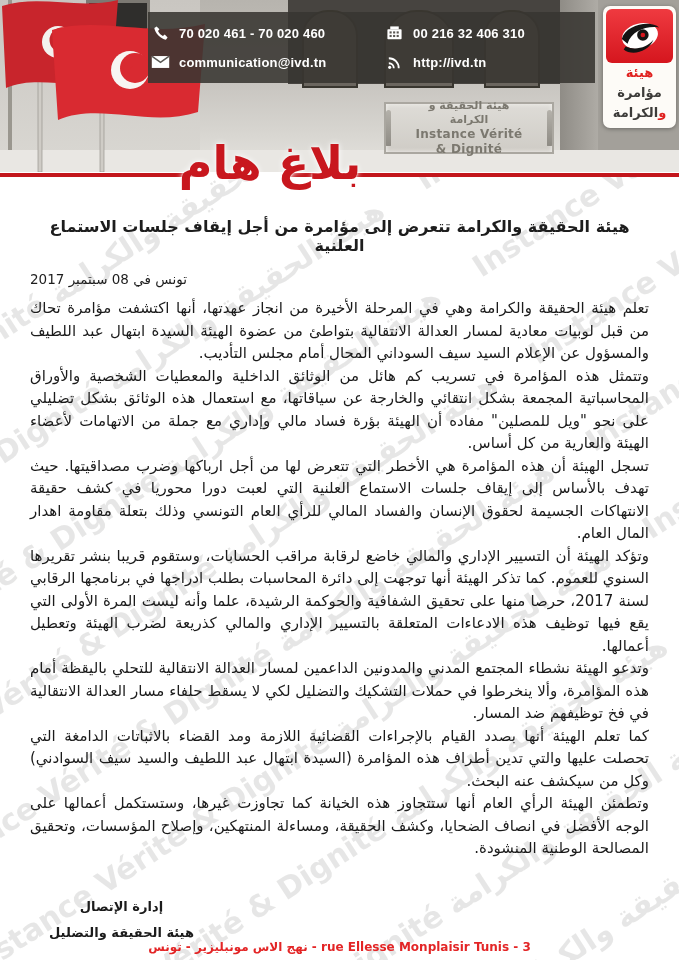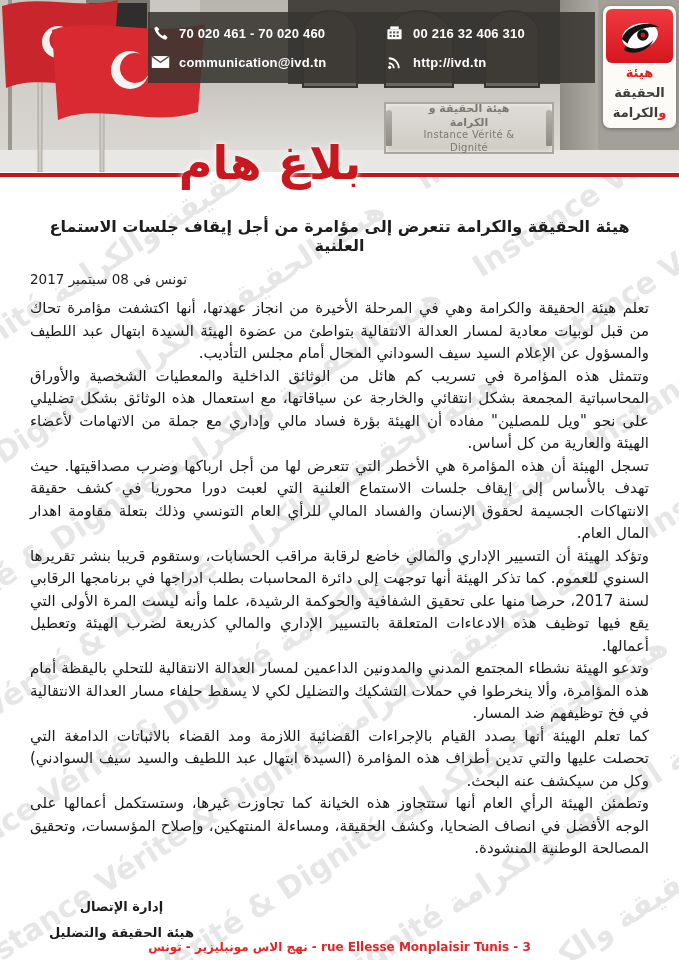--- a/index.html
+++ b/index.html
@@ -23,21 +23,21 @@
   .hdr-right-corner{position:absolute;top:0;left:598px;width:81px;height:172px;background:#a3a09a;}
   .hdr-base{position:absolute;left:0;top:150px;width:679px;height:22px;background:#e9e7e3;}
 
   .plaque{position:absolute;top:102px;left:384px;width:166px;height:48px;z-index:3;
     background:linear-gradient(180deg,#dedcd7,#cfccc6);border:2px solid #aaa7a0;
     box-shadow:inset 0 0 4px #f4f3f0;display:flex;align-items:center;justify-content:center;gap:21px;}
   .plaque-orn{width:7px;height:36px;background:linear-gradient(180deg,#b4b1aa,#8e8b84);
     border-radius:3px 3px 1px 1px;}
   .plaque-text{text-align:center;color:#7b786f;line-height:1.25;direction:rtl;}
   .plaque-ar{font-size:11px;font-weight:bold;}
-  .plaque-fr{font-size:10px;font-weight:normal;letter-spacing:.3px;}
+  .plaque-fr{font-size:12px;font-weight:bold;letter-spacing:.3px;}
 
   .flags-svg{position:absolute;top:0;left:0;z-index:4;}
 
   .contact-bar{position:absolute;top:12px;left:148px;width:447px;height:71px;z-index:5;
     background:rgba(56,53,49,.88);display:flex;align-items:center;padding:0 2px;box-sizing:border-box;}
   .contact-col{flex:1;display:flex;flex-direction:column;gap:9px;}
   .contact-col.c1{flex:1.12;}
   .contact-item{display:flex;align-items:center;gap:9px;color:#fff;font-size:13px;
     font-family:"Liberation Sans",sans-serif;font-weight:bold;letter-spacing:.2px;}
   .cicon{width:20px;height:20px;flex:0 0 20px;display:flex;align-items:center;justify-content:center;}
@@ -177,21 +177,21 @@
         <svg width="46" height="40" viewBox="0 0 48 40" aria-hidden="true">
           <ellipse cx="24" cy="20" rx="19" ry="13" fill="#fff" transform="rotate(-14 24 20)"></ellipse>
           <path d="M5 23 C9 8 35 3 44 11 C30 9 15 15 11 28 Z" fill="#141414"></path>
           <path d="M9 31 C18 35 31 33 38 24 C33 37 15 41 7 34 Z" fill="#141414"></path>
           <circle cx="27" cy="19" r="6" fill="#141414"></circle>
           <circle cx="27" cy="19" r="2.4" fill="#d5161e"></circle>
         </svg>
       </div>
       <div class="logo-text">
         <div class="red">هيئة</div>
-        <div>الحقيقة</div>
+        <div>مؤامرة</div>
         <div><span class="red">و</span><span>الكرامة</span></div>
       </div>
     </div>
   </header>
 
   <div class="redline left"></div>
   <div class="redline right"></div>
   <h1 class="doc-title">بلاغ هام</h1>
 
   <div class="watermark-layer">

